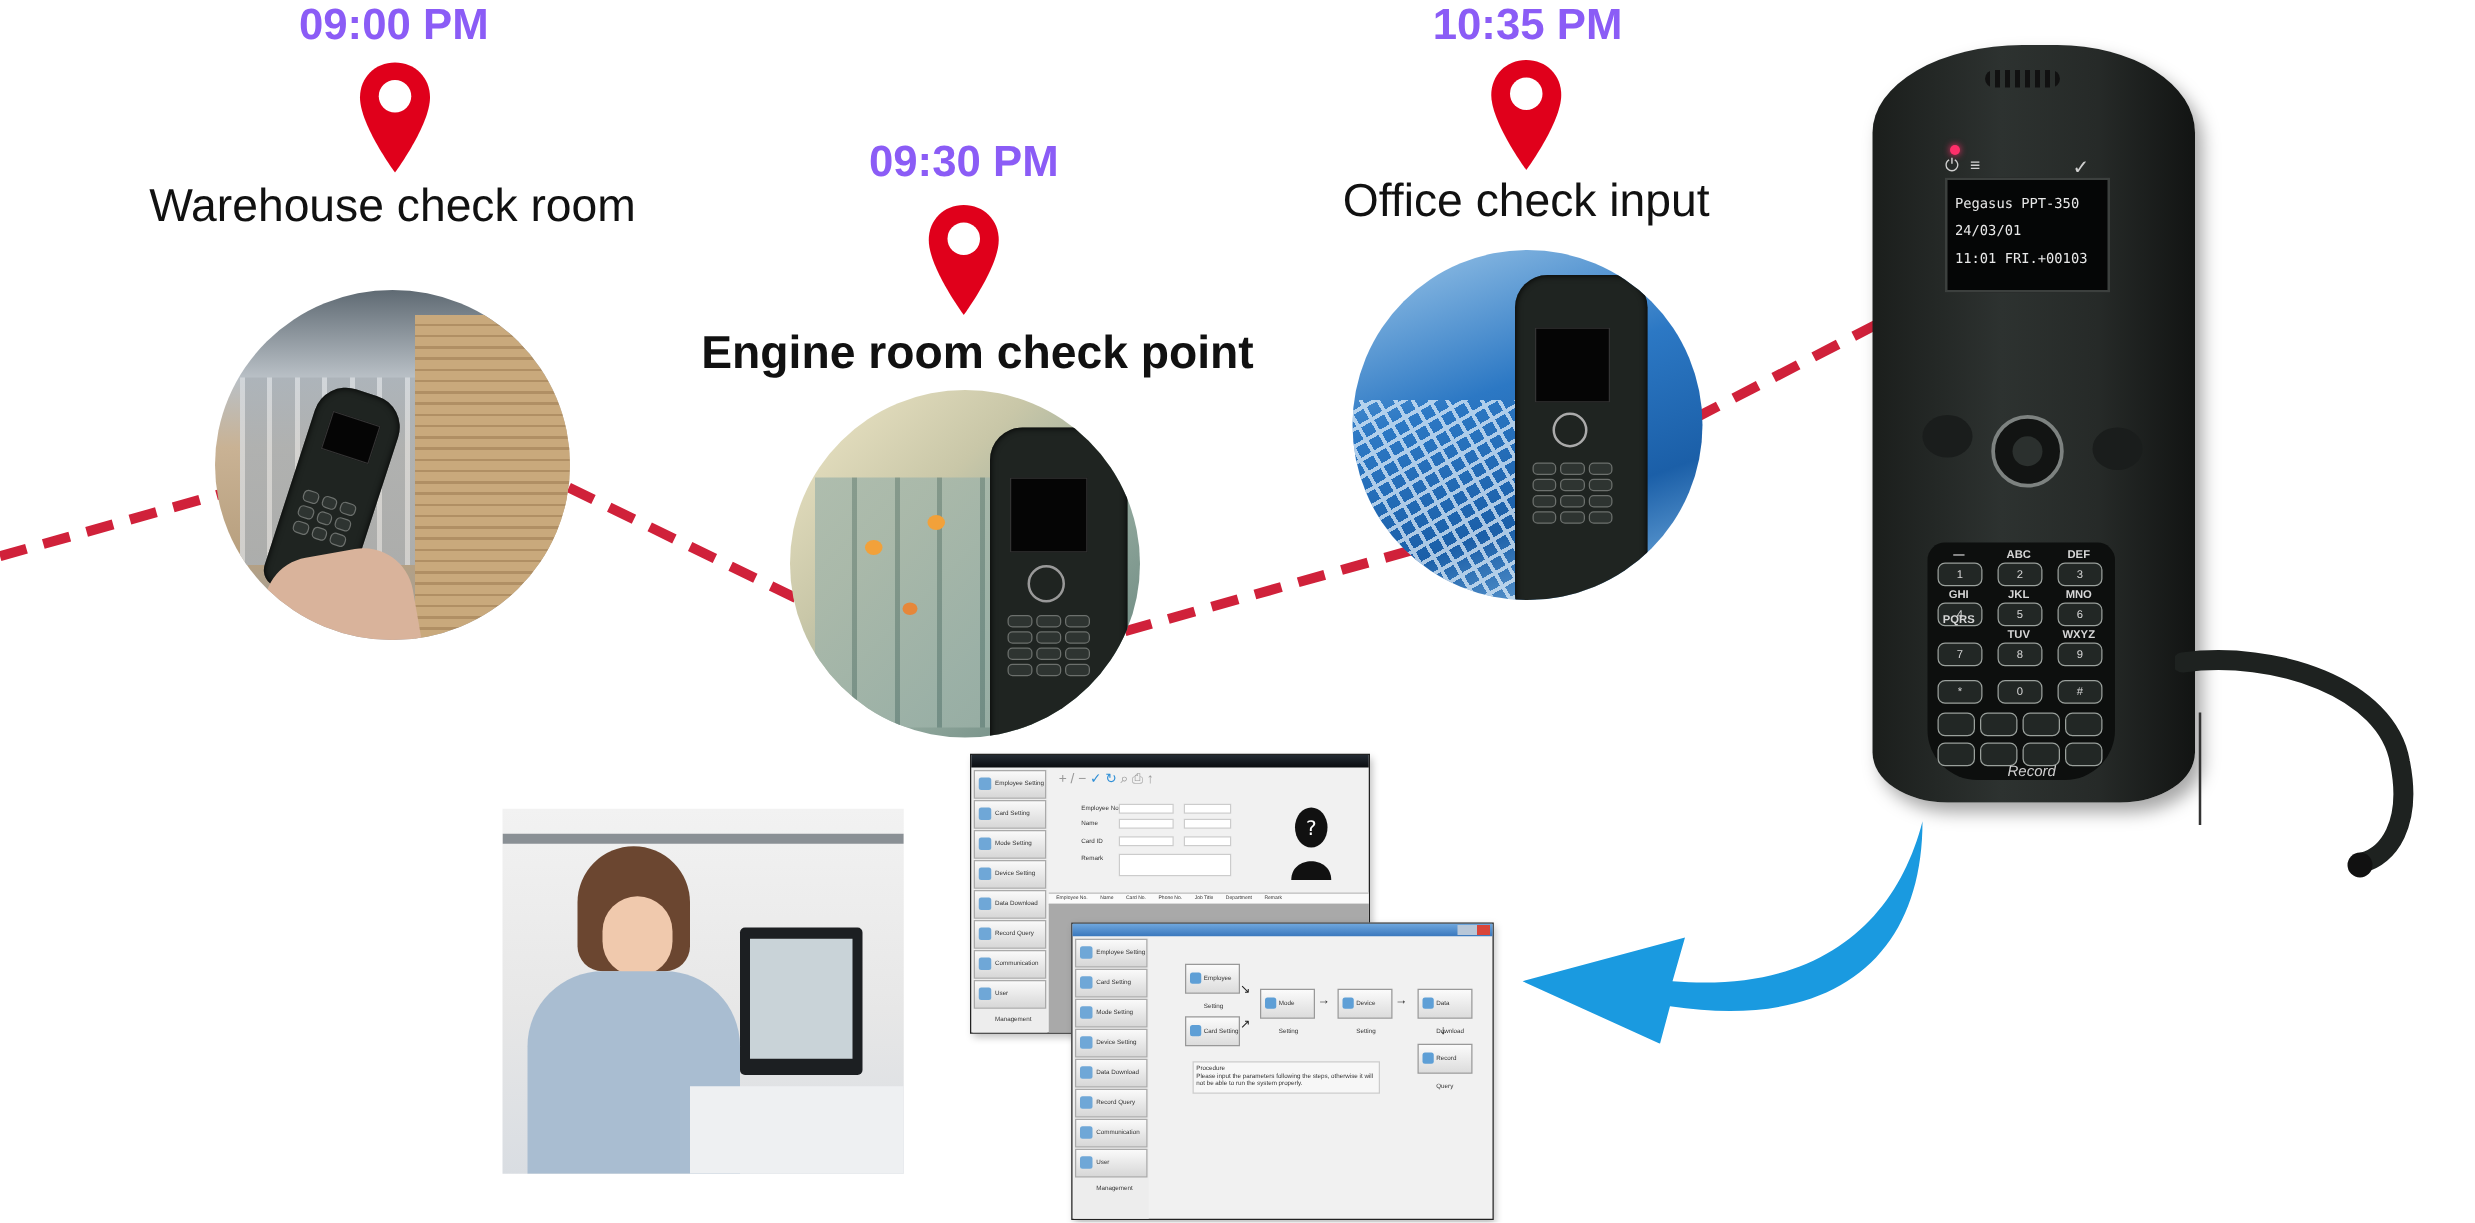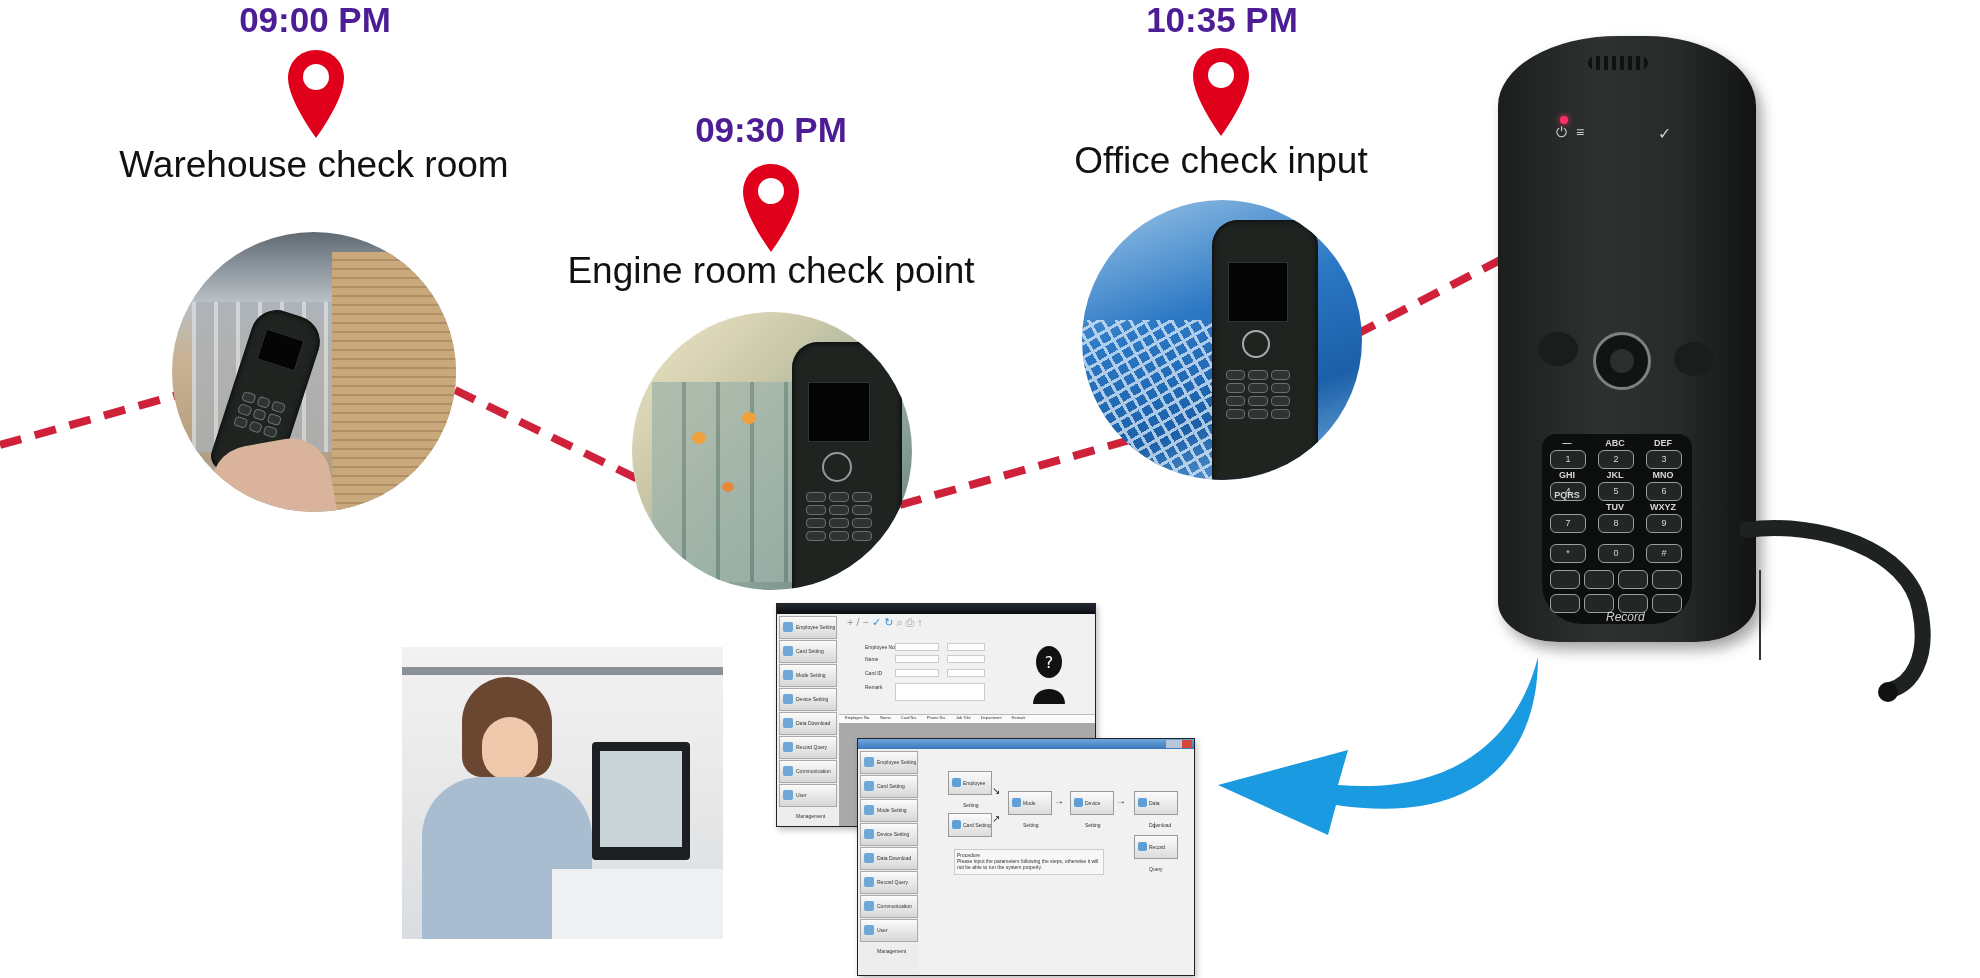--- a/index.html
+++ b/index.html
@@ -1,18 +1,18 @@
 <!DOCTYPE html>
 <html><head>
 <meta charset="utf-8">
 <style>
   html,body{margin:0;padding:0;background:#ffffff;}
   body{width:1980px;height:978px;position:relative;overflow:hidden;font-family:"Liberation Sans",sans-serif;}
   .abs{position:absolute;}
-  .time{color:#4c1d95;font-weight:bold;font-size:35px;text-align:center;width:300px;}
+  .time{color:#8b5cf6;font-weight:bold;font-size:35px;text-align:center;width:300px;}
   .label{color:#111;font-size:37px;text-align:center;width:420px;white-space:nowrap;}
   .pin{width:62px;height:92px;}
   .circle{border-radius:50%;overflow:hidden;}
   .route{position:absolute;left:0;top:0;}
   
   .mini-dev{position:absolute;background:#1f2421;border-radius:26px 26px 14px 14px;box-shadow:inset 0 0 6px #000;}
   .mini-screen{position:absolute;background:#050505;border:1px solid #333;}
   .mini-keys{position:absolute;display:grid;grid-template-columns:repeat(3,1fr);gap:3px;}
   .mini-keys span{background:#2e3431;border:1px solid #6c706d;border-radius:4px;height:8px;}
   
@@ -73,21 +73,21 @@
       </div>
   </div>
   <div class="abs" style="left:40px;top:210px;width:120px;height:90px;background:#d9b39b;border-radius:40px 40px 0 0;transform:rotate(-10deg);"></div>
 </div>
 
 <div class="abs time" style="left:621px;top:110px;">09:30 PM</div>
 <svg class="abs pin" style="left:740px;top:162px;" viewBox="0 0 62 92">
   <path d="M31 2C15 2 3 14 3 30c0 22 28 60 28 60s28-38 28-60C59 14 47 2 31 2z" fill="#e0001b"></path>
   <circle cx="31" cy="29" r="13" fill="#fff"></circle>
 </svg>
-<div class="abs label" style="left:561px;top:250px;">Engine room check point</div>
+<div class="abs label" style="left:561px;top:261px;font-weight:bold;">Engine room check point</div>
 <div class="abs circle" style="left:632px;top:312px;width:280px;height:278px;background:linear-gradient(135deg,#efe7c7 0%,#c9c7a8 35%,#8fa69b 65%,#5e7d76 100%);">
   <div class="abs" style="left:20px;top:70px;width:180px;height:200px;background:repeating-linear-gradient(90deg,#9fb4aa 0 30px,#6c8880 30px 34px);opacity:.75;"></div>
   <div class="abs" style="left:60px;top:120px;width:14px;height:12px;background:#f2a13a;border-radius:50%;"></div>
   <div class="abs" style="left:110px;top:100px;width:14px;height:12px;background:#f2a13a;border-radius:50%;"></div>
   <div class="abs" style="left:90px;top:170px;width:12px;height:10px;background:#e6873a;border-radius:50%;"></div>
   <div class="mini-dev" style="left:160px;top:30px;width:110px;height:260px;">
     <div class="mini-screen" style="left:16px;top:40px;width:60px;height:58px;"></div>
     <div class="abs" style="left:30px;top:110px;width:26px;height:26px;border-radius:50%;border:2px solid #999;"></div>
     <div class="mini-keys" style="left:14px;top:150px;width:66px;">
         <span></span>
@@ -133,20 +133,25 @@
       </div>
   </div>
 </div>
 
 <div class="dev">
   <div class="abs" style="left:90px;top:20px;width:60px;height:14px;background:repeating-linear-gradient(90deg,#111 0 4px,transparent 4px 8px);border-radius:7px;"></div>
   <div class="abs" style="left:62px;top:80px;width:8px;height:8px;border-radius:50%;background:#ff2f6a;box-shadow:0 0 6px #ff2f6a;"></div>
   <div class="abs" style="left:58px;top:88px;color:#cfcfcf;font-size:14px;">⏻</div>
   <div class="abs" style="left:78px;top:88px;color:#cfcfcf;font-size:14px;">≡</div>
   <div class="abs" style="left:160px;top:88px;color:#cfcfcf;font-size:16px;">✓</div>
+  <div class="dev-screen">
+    <div>Pegasus PPT-350</div>
+    <div>24/03/01</div>
+    <div>11:01 FRI.+00103</div>
+  </div>
   <div class="side-btn" style="left:40px;top:296px;"></div>
   <div class="side-btn" style="left:176px;top:306px;"></div>
   <div class="dpad"></div>
   <div class="dev-keypad">
     <div class="key-label" style="left:8px;top:4px;">—</div>
     <div class="key-label" style="left:56px;top:4px;">ABC</div>
     <div class="key-label" style="left:104px;top:4px;">DEF</div>
     <div class="key" style="left:8px;top:16px;">1</div>
     <div class="key" style="left:56px;top:16px;">2</div>
     <div class="key" style="left:104px;top:16px;">3</div>

